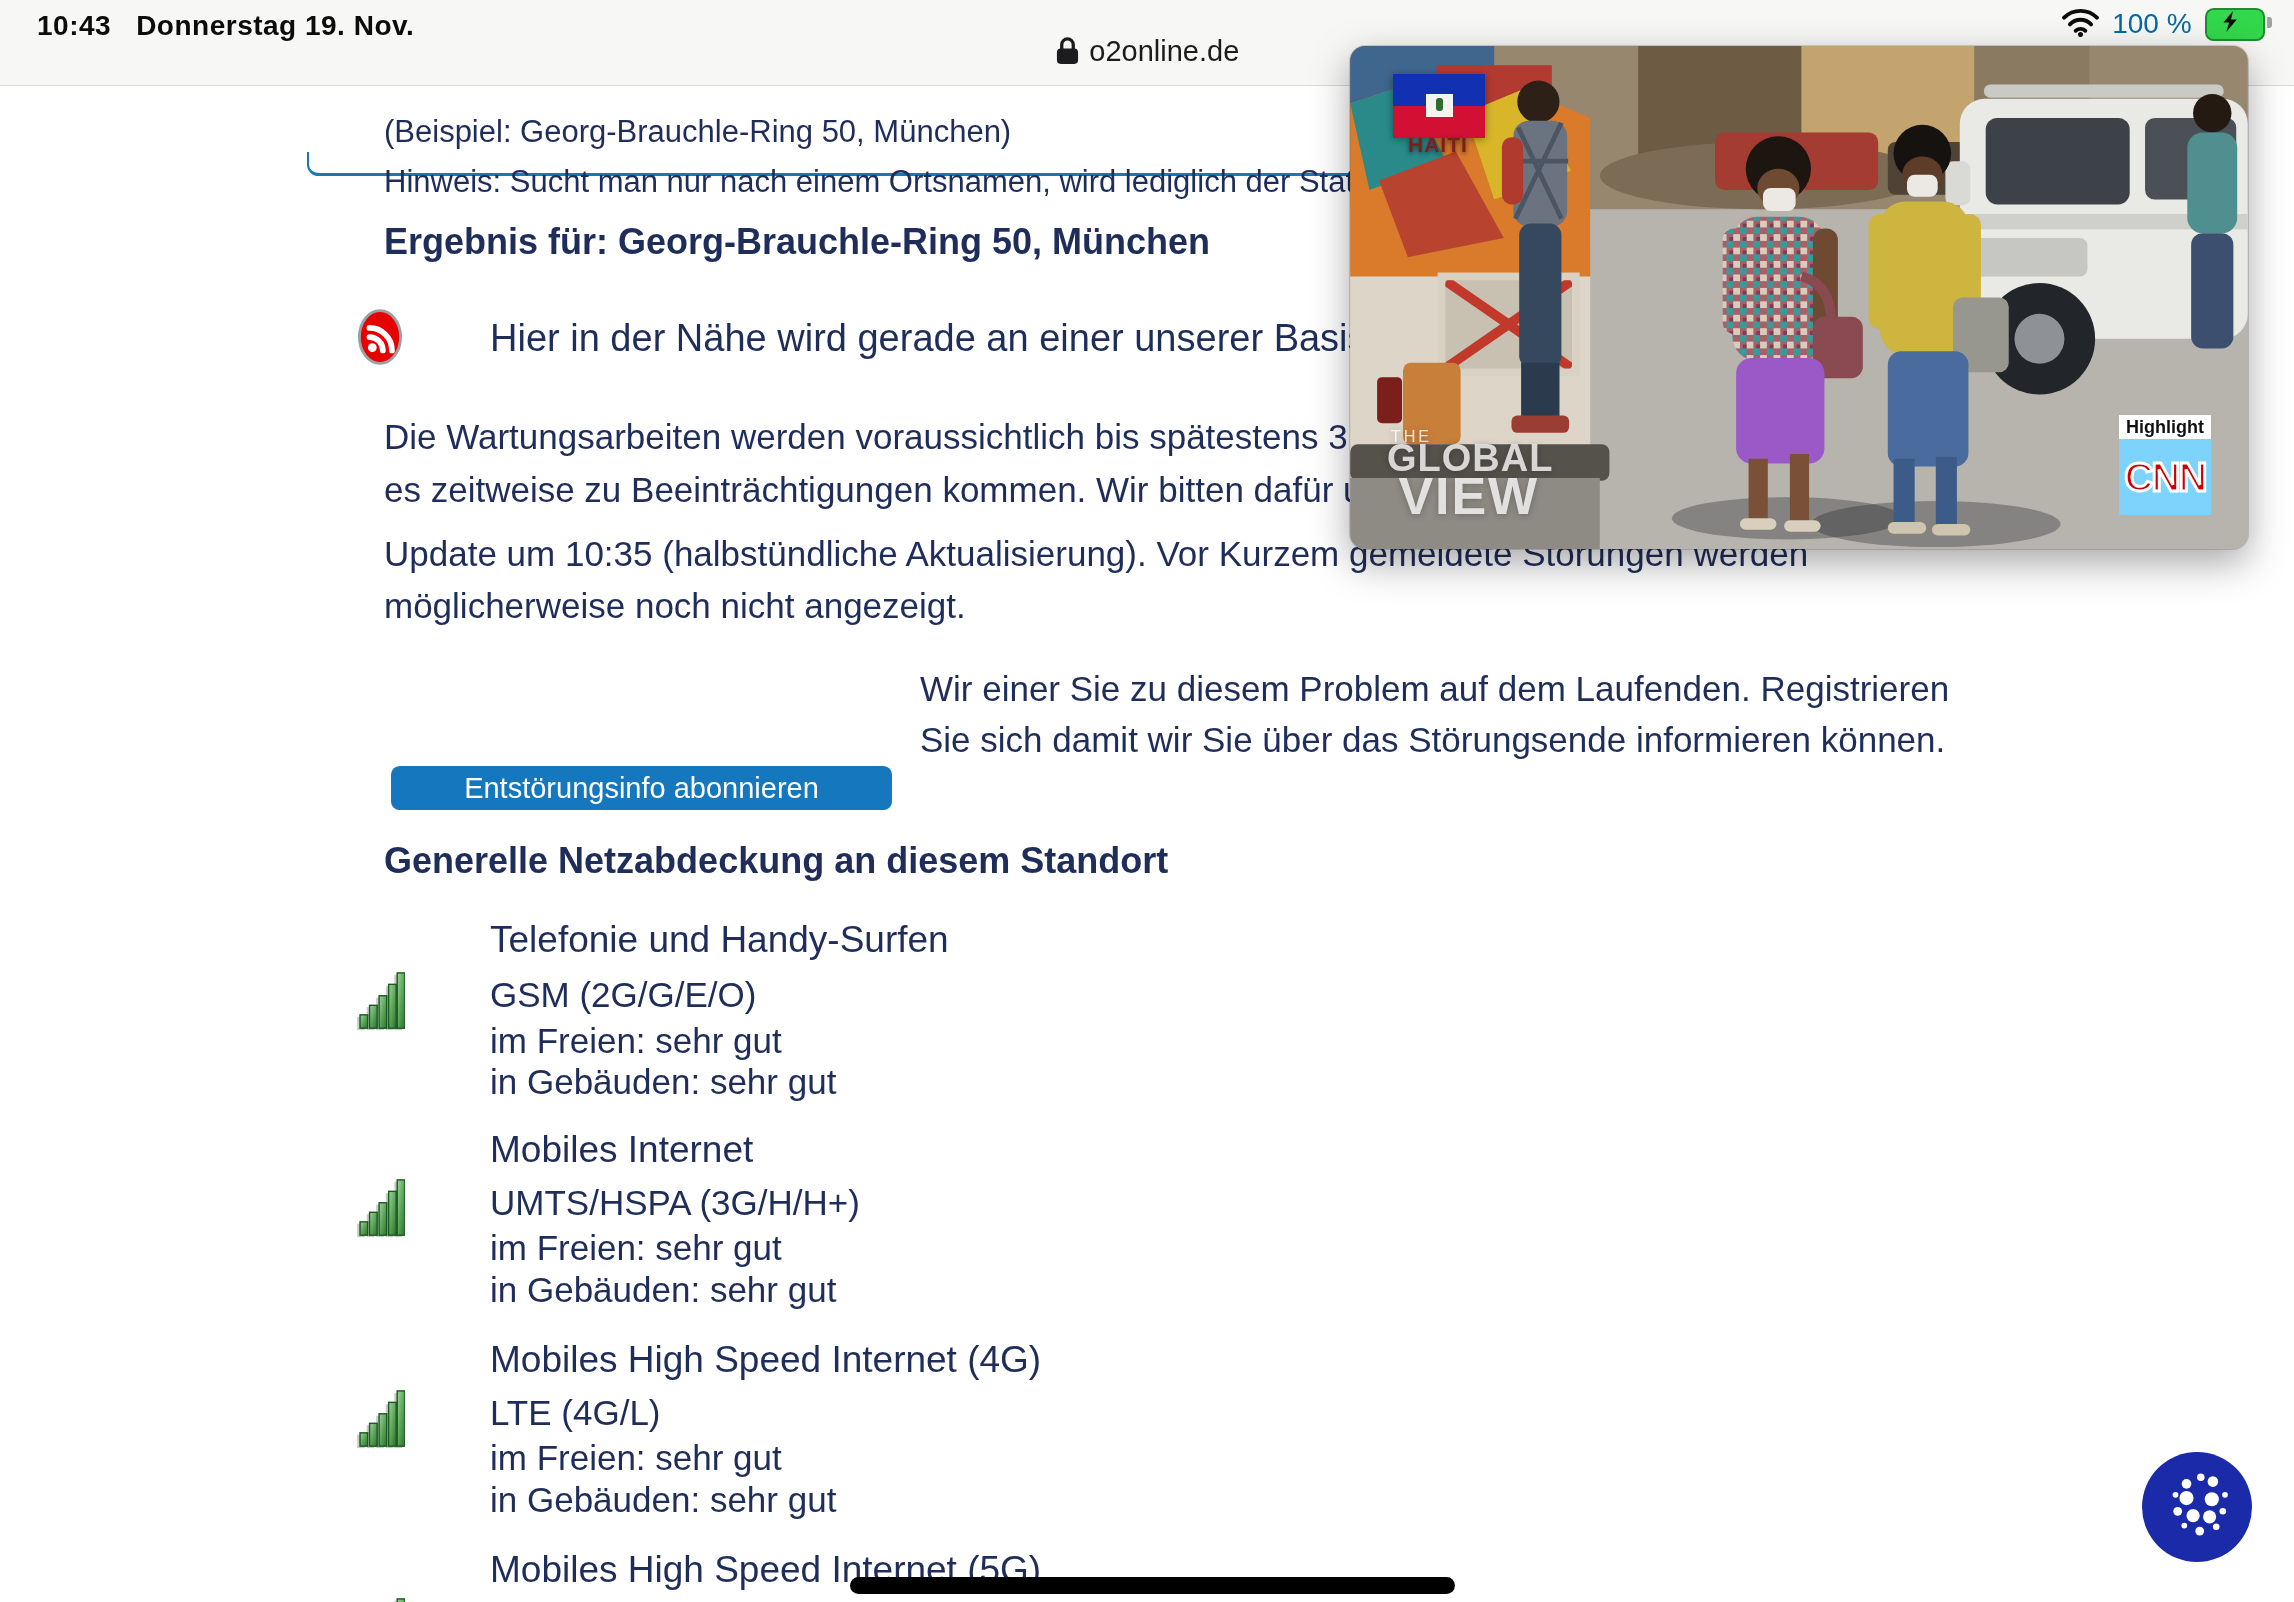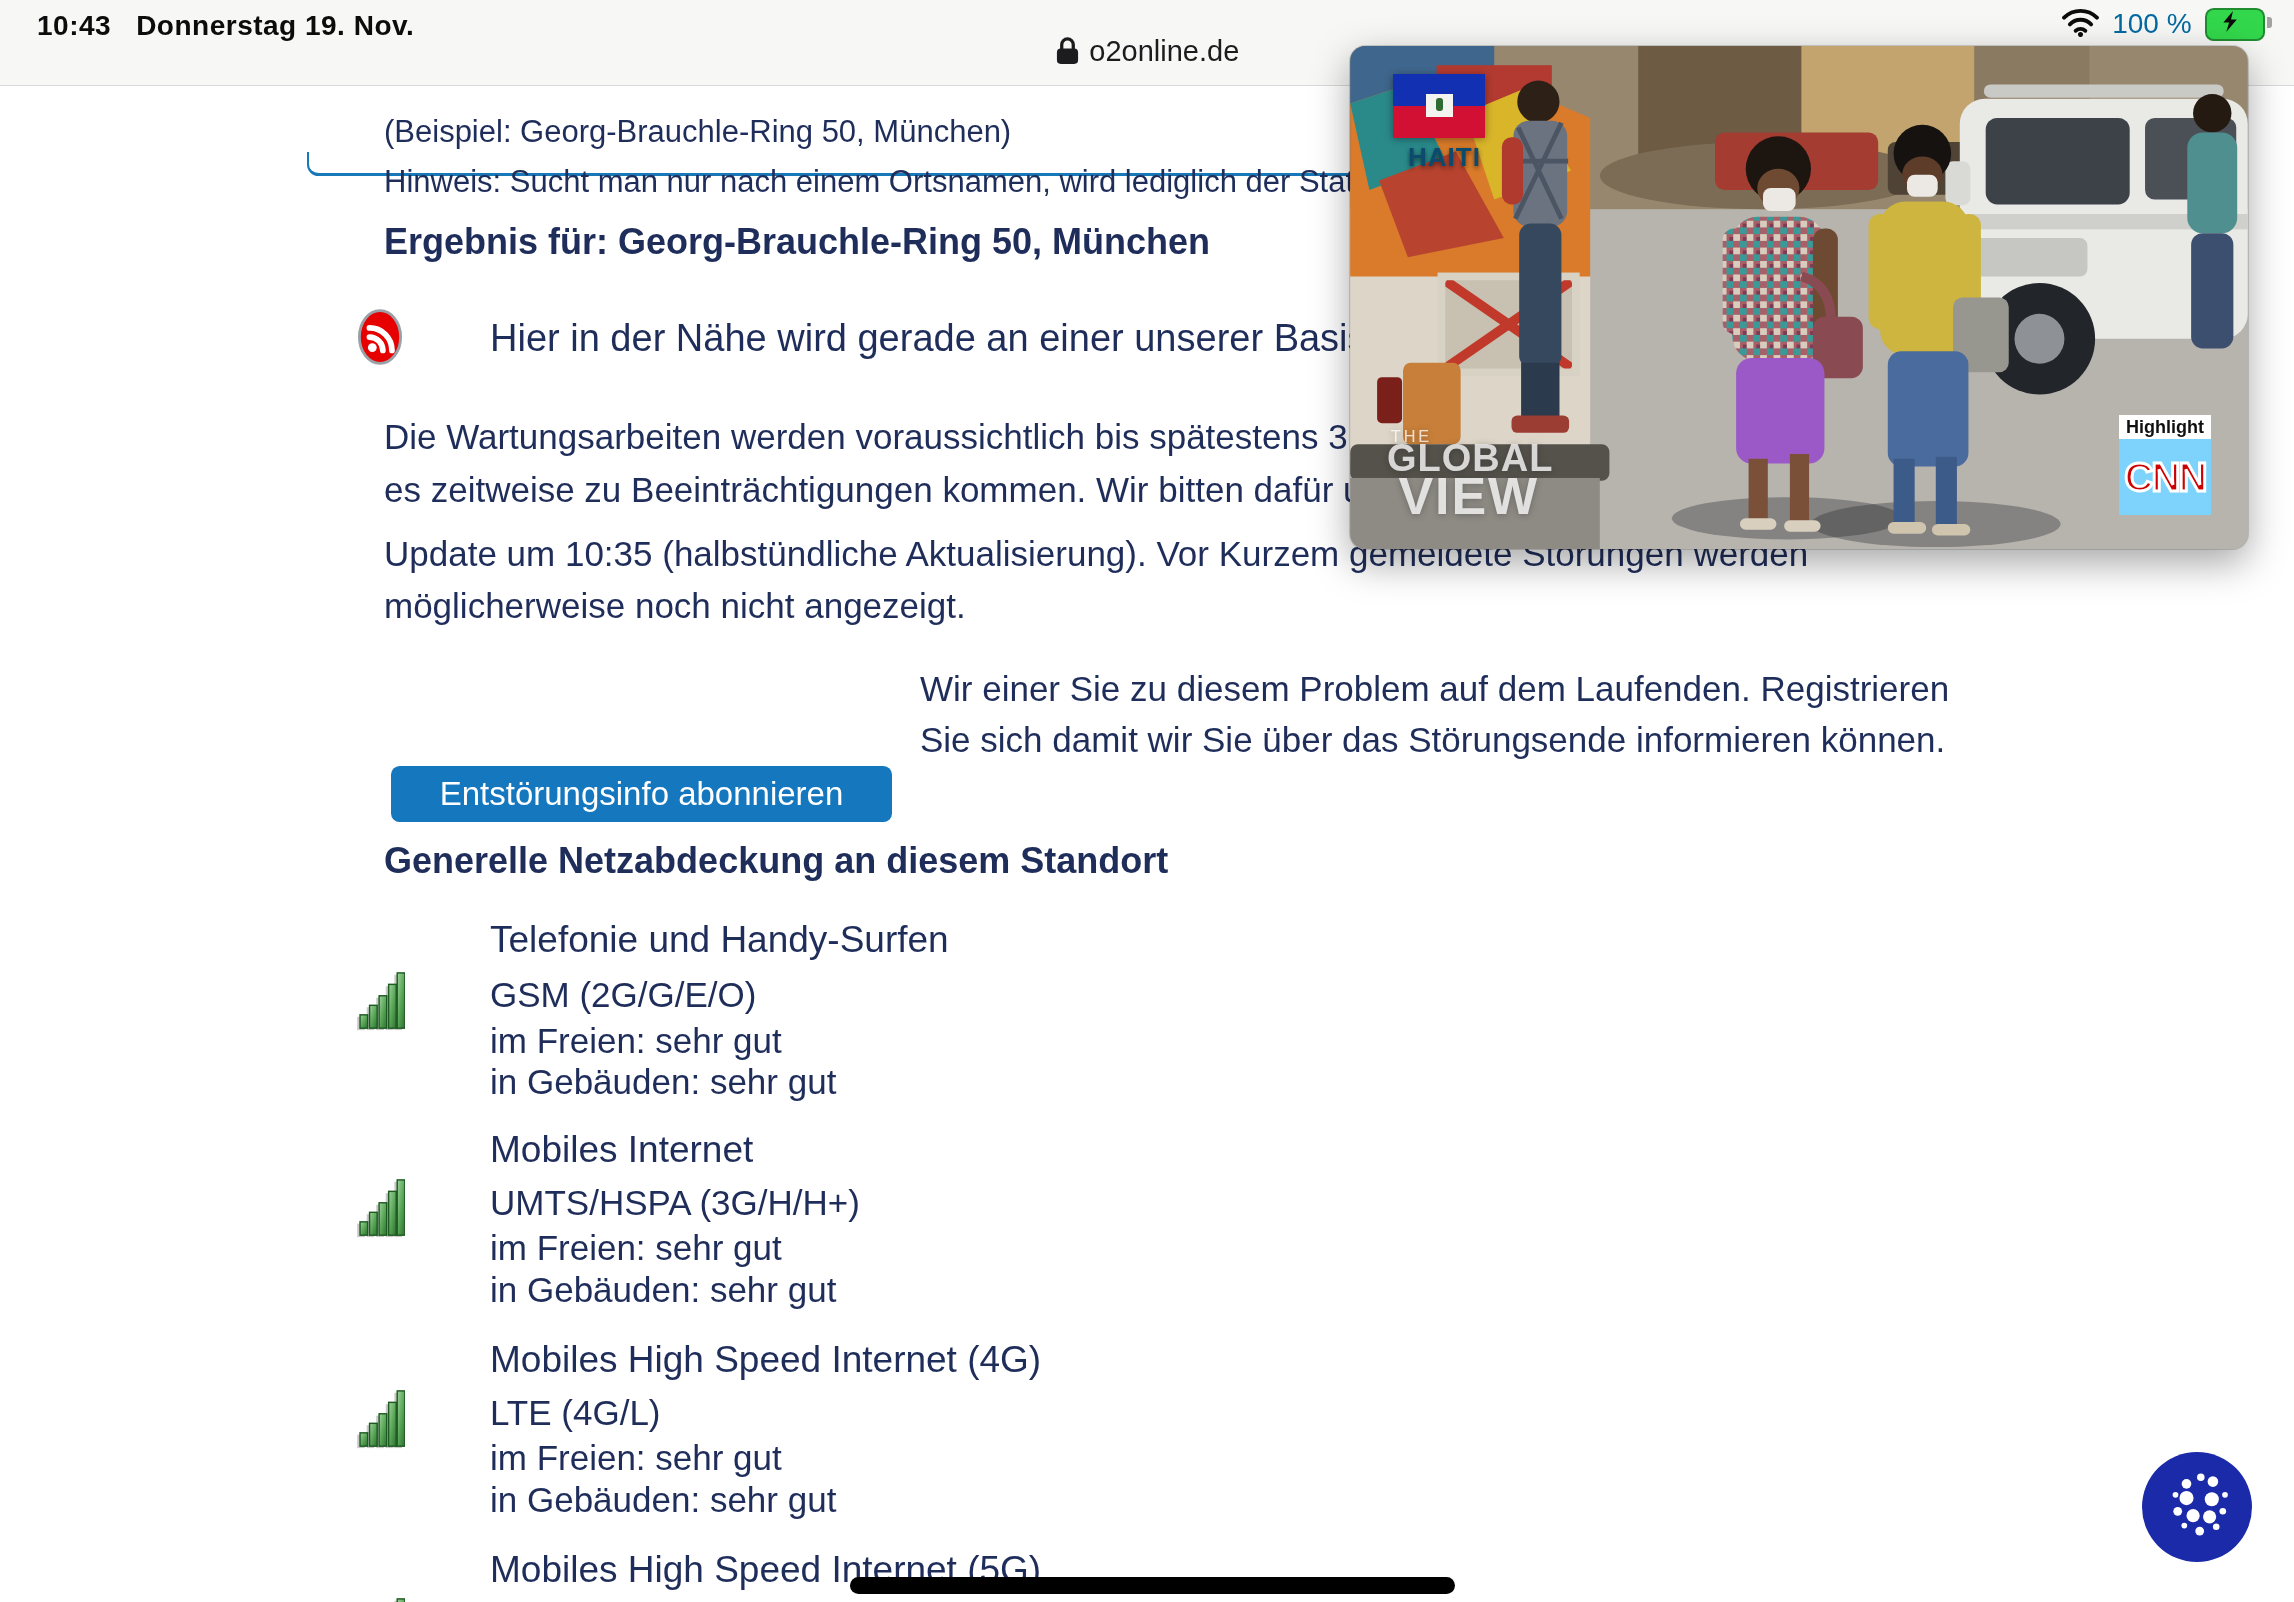--- a/index.html
+++ b/index.html
@@ -23,32 +23,32 @@
   .navy{color:#1f2d5a;}
   .t32{font-size:31px;font-weight:300;white-space:nowrap;}
   .t36{font-size:35px;font-weight:300;white-space:nowrap;}
   .t40{font-size:38px;font-weight:300;white-space:nowrap;}
   .bold36{font-size:36px;font-weight:700;white-space:nowrap;}
   .sect-title{font-size:37px;font-weight:400;white-space:nowrap;}
 
   .search-remnant{left:307px;top:67px;width:1676px;height:21px;border-left:2.9px solid #1878b8;
     border-right:2.9px solid #1878b8;border-bottom:3.8px solid #1878b8;border-radius:0 0 11.5px 11.5px;background:#fff;}
 
-  .subscribe-btn{left:391px;top:681px;width:501px;height:56px;background:#1577be;border:none;border-radius:8.6px;
-    color:#fff;font-size:33px;font-weight:300;font-family:inherit;display:flex;align-items:center;justify-content:center;cursor:pointer;white-space:nowrap;}
+  .subscribe-btn{left:391px;top:681px;width:501px;height:44px;background:#1577be;border:none;border-radius:8.6px;
+    color:#fff;font-size:29px;font-weight:300;font-family:inherit;display:flex;align-items:center;justify-content:center;cursor:pointer;white-space:nowrap;}
 
   
   .video{left:1350px;top:46px;width:898px;height:503px;border-radius:15.4px;overflow:hidden;
     box-shadow:0 13.4px 38px rgba(0,0,0,.35), 0 0 0 1px rgba(0,0,0,.15);background:#b3b0ab;z-index:5;}
   .flag{left:43px;top:28px;width:92px;height:63px;box-shadow:0 1.9px 7.7px rgba(0,0,0,.4);}
   .flag .blue{position:absolute;left:0;top:0;width:92px;height:32px;background:#1230b2;}
   .flag .red{position:absolute;left:0;top:32px;width:92px;height:32px;background:#d21034;}
   .flag .crest{position:absolute;left:33px;top:20px;width:27px;height:23px;background:#f3f3ef;}
   .flag .palm{position:absolute;left:43px;top:24px;width:6.7px;height:13.4px;background:#2e6b33;border-radius:2.9px;}
-  .haiti-label{left:58px;top:96px;color:#0c4a6e;font-weight:700;font-size:26px;letter-spacing:1px;text-shadow:0 1.9px 5.8px rgba(0,0,0,.55);}
+  .haiti-label{left:58px;top:87px;color:#7f1d1d;font-weight:700;font-size:21px;letter-spacing:1px;text-shadow:0 1.9px 5.8px rgba(0,0,0,.55);}
   .watermark{left:37px;top:384px;color:rgba(255,255,255,.78);line-height:.82;text-shadow:0 1px 7.7px rgba(0,0,0,.25);}
   .watermark .w-the{font-size:16.3px;font-weight:400;letter-spacing:2.9px;margin-left:3.8px;}
   .watermark .w-global{font-size:38px;font-weight:700;letter-spacing:1px;}
   .watermark .w-view{font-size:52px;font-weight:700;letter-spacing:1.9px;margin-left:11.5px;}
   .cnn-badge{right:37px;top:369px;width:92px;text-align:center;}
   .cnn-badge .hl{background:#fff;color:#111;font-size:18px;font-weight:700;height:24px;line-height:24px;}
   .cnn-badge .logo{background:#7dd3fc;height:76px;display:flex;align-items:center;justify-content:center;}
   .cnn-badge .logo span{color:#cc0000;-webkit-text-stroke:2.9px #ffffff;font-size:40px;font-weight:800;letter-spacing:-1.9px;}
 
   

